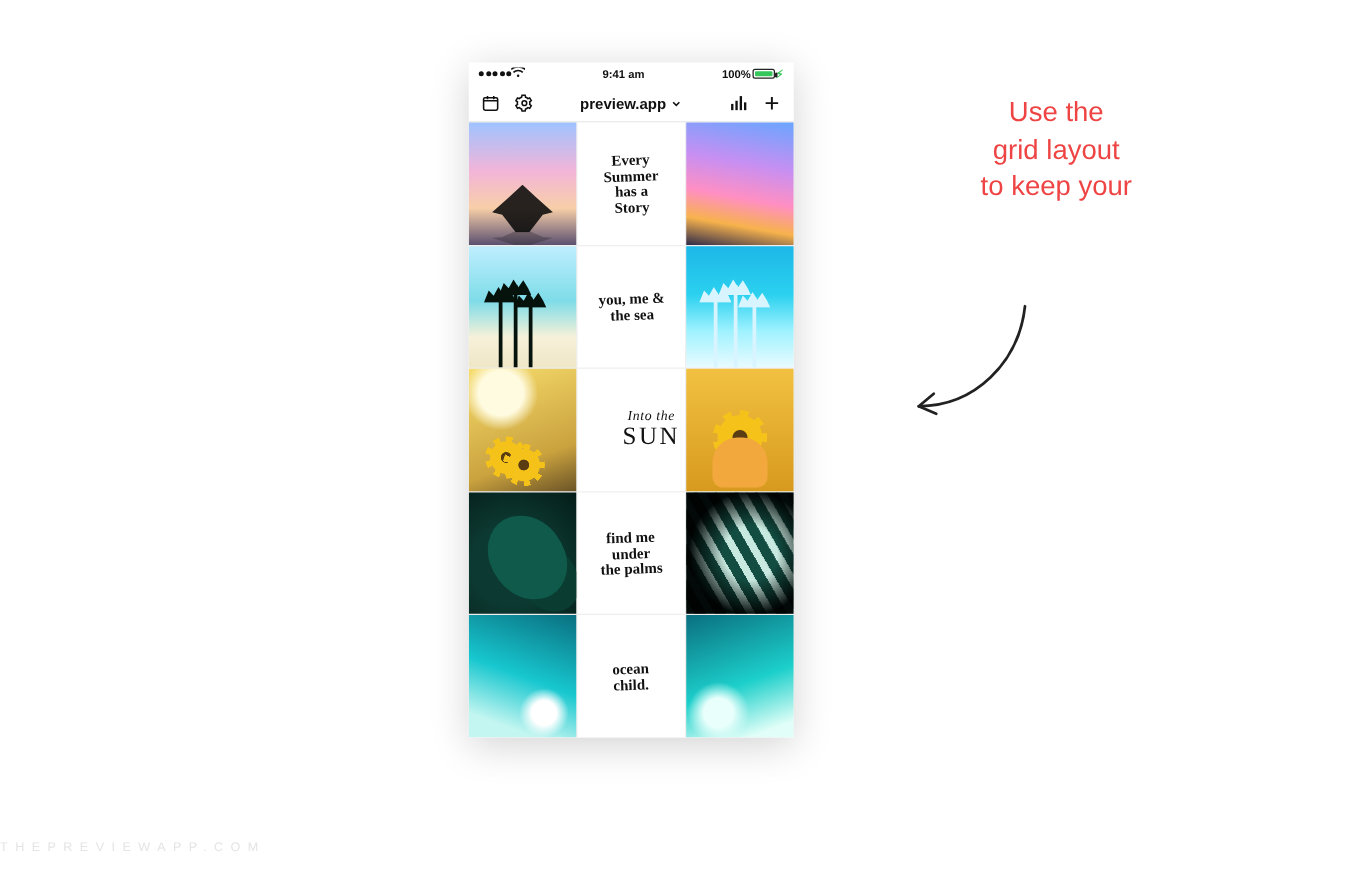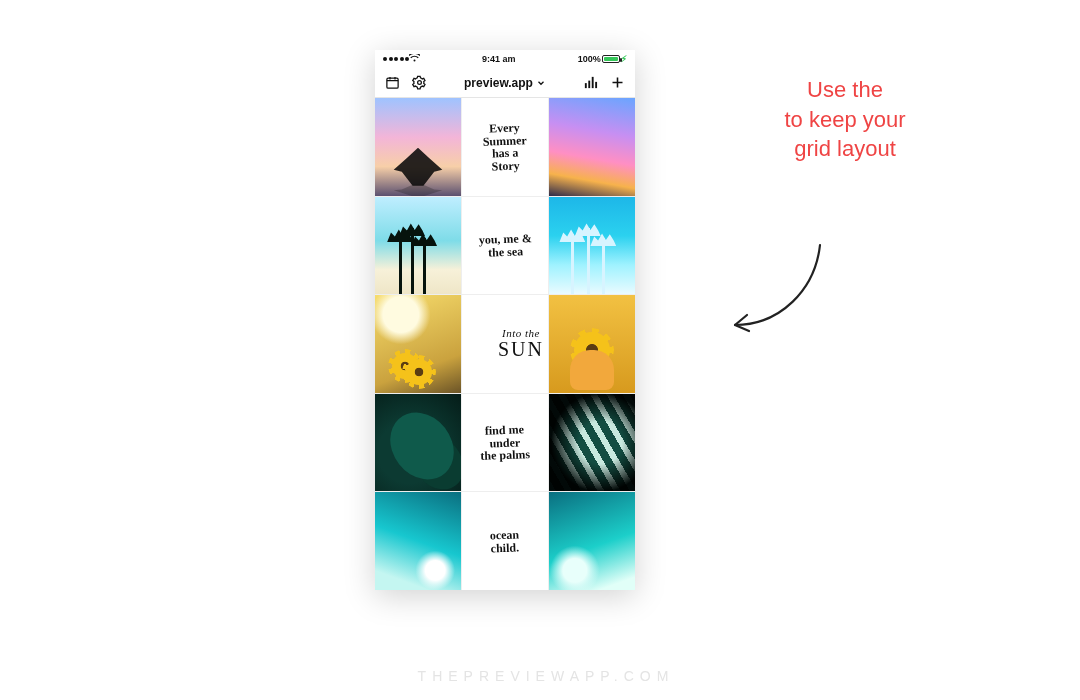--- a/index.html
+++ b/index.html
@@ -117,22 +117,22 @@
   
   .note {
     position:absolute; left:730px; top:75px; width:230px;
     font-family: "Segoe UI","Helvetica Neue",Arial,sans-serif;
     font-weight:300; color:#ef4444; font-size:22px; line-height:1.35;
     text-align:center;
   }
   .arrow { position:absolute; left:720px; top:235px; width:120px; height:120px; }
 
   .watermark{
-    position:absolute; left:12px; right:0; bottom:16px;
-    text-align:center; letter-spacing:6px; font-size:14px;
+    position:absolute; left:0; right:0; bottom:16px;
+    letter-spacing:6px; font-size:10px;
     color:#e4e4e4; font-family:"Helvetica Neue",Arial,sans-serif;
   }
 </style>
 </head>
 <body>
 
 <div class="stage">
 
   <div class="phone">
 
@@ -256,22 +256,22 @@
       <div class="tile quote">
           <div class="qtext">ocean
 child.</div>
         </div>
       <div class="tile wave-b"></div>
     </div>
   </div>
 
   <div class="note">
     <div>Use the</div>
+    <div>grid layout</div>
     <div>to keep your</div>
-    <div>grid layout</div>
   </div>
   <div class="arrow">
     <svg viewBox="0 0 120 120" width="120" height="120">
       <path d="M100 10 C 95 55, 60 90, 15 90" fill="none" stroke="#222" stroke-width="2.2" stroke-linecap="round"></path>
       <path d="M15 90 l12 -10 M15 90 l14 6" fill="none" stroke="#222" stroke-width="2.2" stroke-linecap="round"></path>
     </svg>
   </div>
 
   <div class="watermark">THEPREVIEWAPP.COM</div>
 </div>

